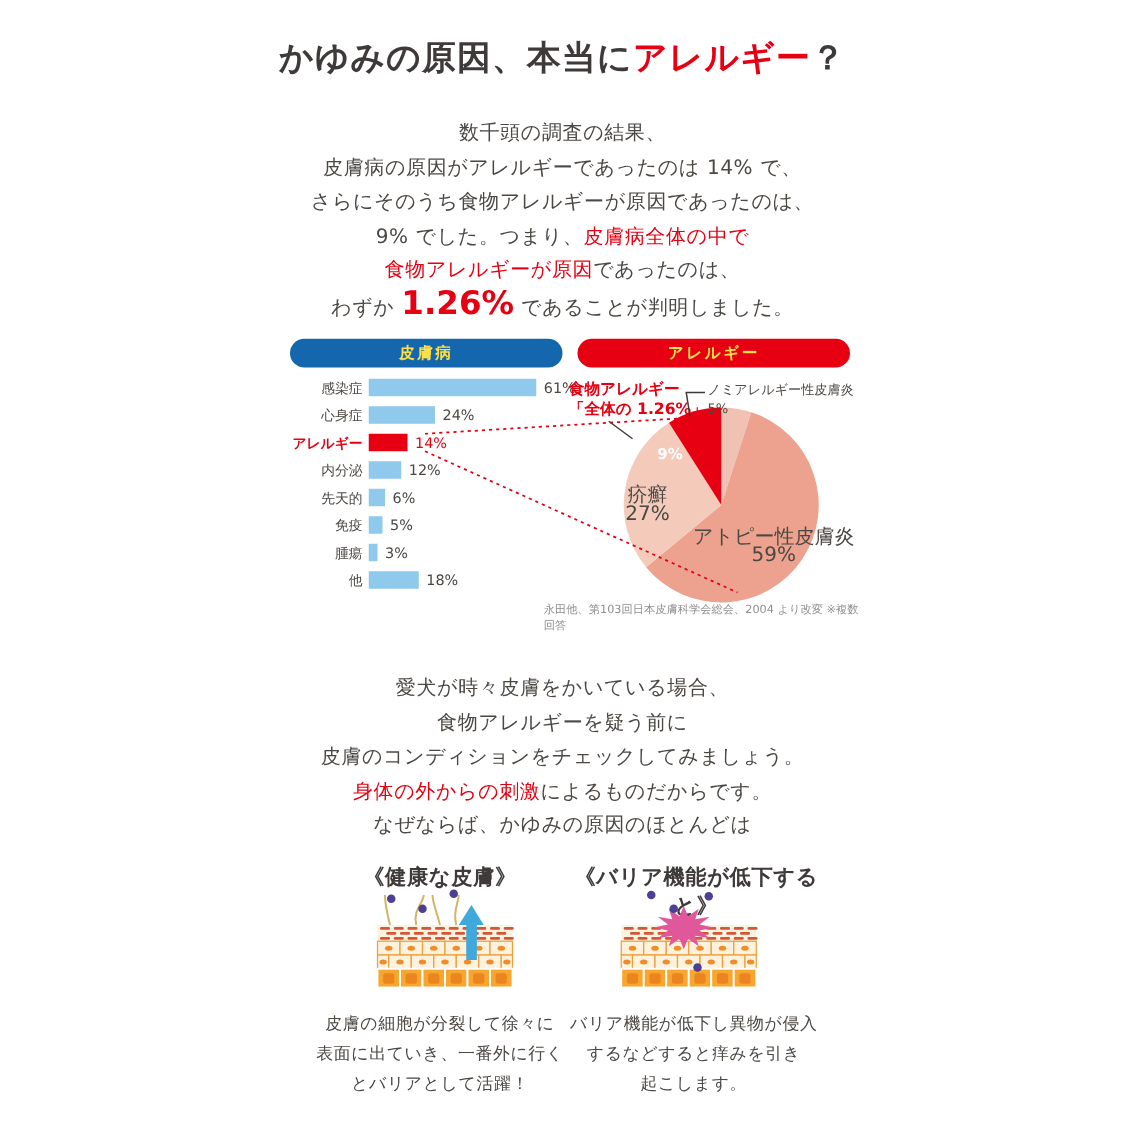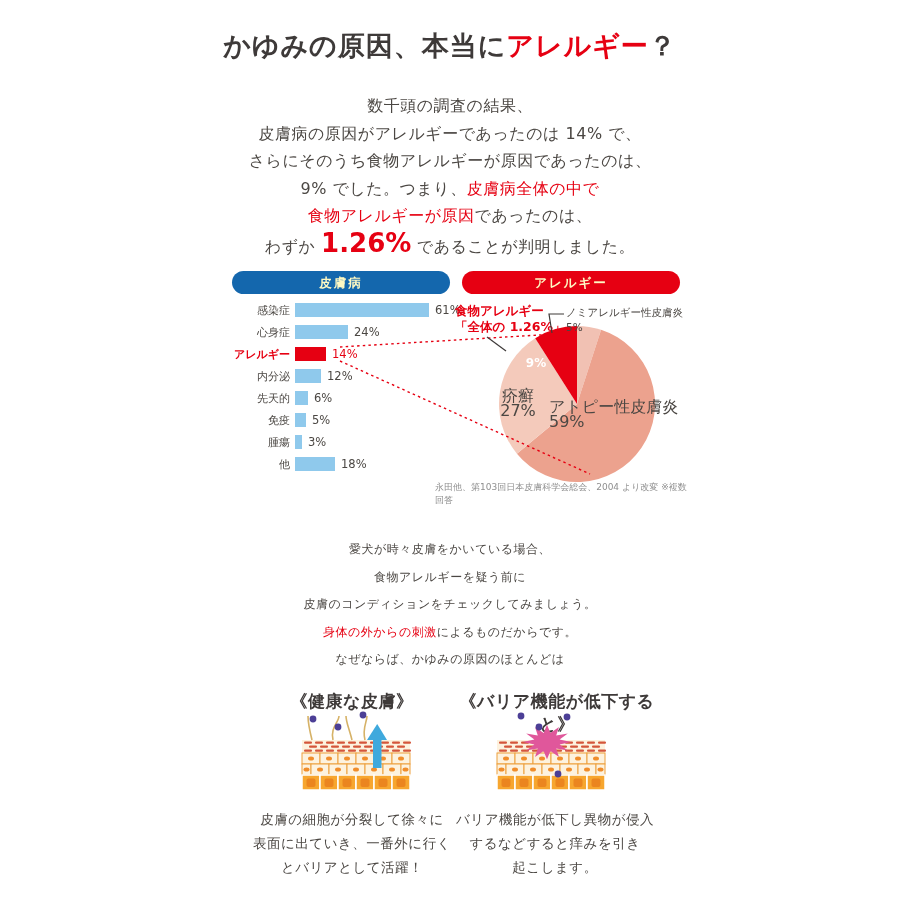--- a/index.html
+++ b/index.html
@@ -7,45 +7,45 @@
         font-family:"DejaVu Sans","Liberation Sans",sans-serif;color:#4b4743;}
   .abs{position:absolute;}
   .center{text-align:center;}
   .red{color:#e60012;}
   .bold{font-weight:normal;}
 
   .title{top:28px;left:0;width:100%;font-size:27px;font-weight:bold;letter-spacing:1px;color:#3e3a39;}
   .intro{top:92px;left:0;width:100%;font-size:16px;line-height:27.5px;letter-spacing:0.5px;}
   .intro .big-red{font-size:26px;font-weight:bold;color:#e60012;letter-spacing:0;}
 
-  .pill{height:23px;border-radius:12px;color:#fef9c3;font-size:12.5px;font-weight:bold;
-        line-height:23px;text-align:center;letter-spacing:2px;}
+  .pill{height:23px;border-radius:12px;color:#fde047;font-size:12.5px;font-weight:bold;
+        line-height:23px;text-align:center;letter-spacing:2px;font-family:Liberation Serif, serif;}
   .pill-blue{left:232px;top:271px;width:218px;background:#1467ad;}
   .pill-red{left:462px;top:271px;width:218px;background:#e60012;}
 
   #bar-rows{left:228px;top:303px;width:240px;}
   .bar-row{display:flex;align-items:center;height:14px;margin-bottom:8px;}
   .bar-label{width:62px;text-align:right;font-size:11px;flex:none;letter-spacing:0;}
   .bar-label.hl{color:#e60012;font-weight:bold;}
   .bar{height:14px;background:#8fc9ec;margin-left:5px;flex:none;}
   .bar-value{margin-left:6px;font-size:11.5px;font-weight:normal;}
   .bar-value.hl{color:#e60012;}
 
   #pie-svg{left:497px;top:324px;}
   .pie-label{font-size:16px;line-height:15px;letter-spacing:0;}
   .lbl-9{left:516px;top:356px;width:40px;text-align:center;color:#fff;font-weight:bold;font-size:12px;}
   .lbl-27{left:486px;top:388px;width:64px;text-align:center;}
-  .lbl-59{left:549px;top:399px;width:140px;text-align:left;}
+  .lbl-59{left:549px;top:421px;width:140px;text-align:center;}
   .lbl-food{left:455px;top:303px;width:120px;color:#e60012;font-weight:bold;font-size:12.5px;line-height:16px;letter-spacing:0;}
   .lbl-flea{left:566px;top:305px;width:130px;font-size:10.5px;line-height:15px;letter-spacing:0;}
   .source{left:435px;top:481px;width:260px;font-size:9px;color:#8f8f8f;letter-spacing:0;}
 
   #overlay{left:0;top:0;pointer-events:none;}
 
-  .middle{top:536px;left:0;width:100%;font-size:12px;line-height:27.5px;letter-spacing:0.5px;}
+  .middle{top:536px;left:0;width:100%;font-size:16px;line-height:27.5px;letter-spacing:0.5px;}
 
   .skin-heading{top:690px;font-size:17px;font-weight:bold;color:#3e3a39;text-align:center;letter-spacing:0.5px;}
   .heading-healthy{left:252px;width:200px;}
   .heading-damaged{left:442px;width:230px;}
   .caption{top:807px;font-size:13.5px;line-height:24px;text-align:center;letter-spacing:0.5px;}
   .caption-healthy{left:242px;width:220px;}
   .caption-damaged{left:445px;width:220px;}
 </style>
 </head>
 <body>

